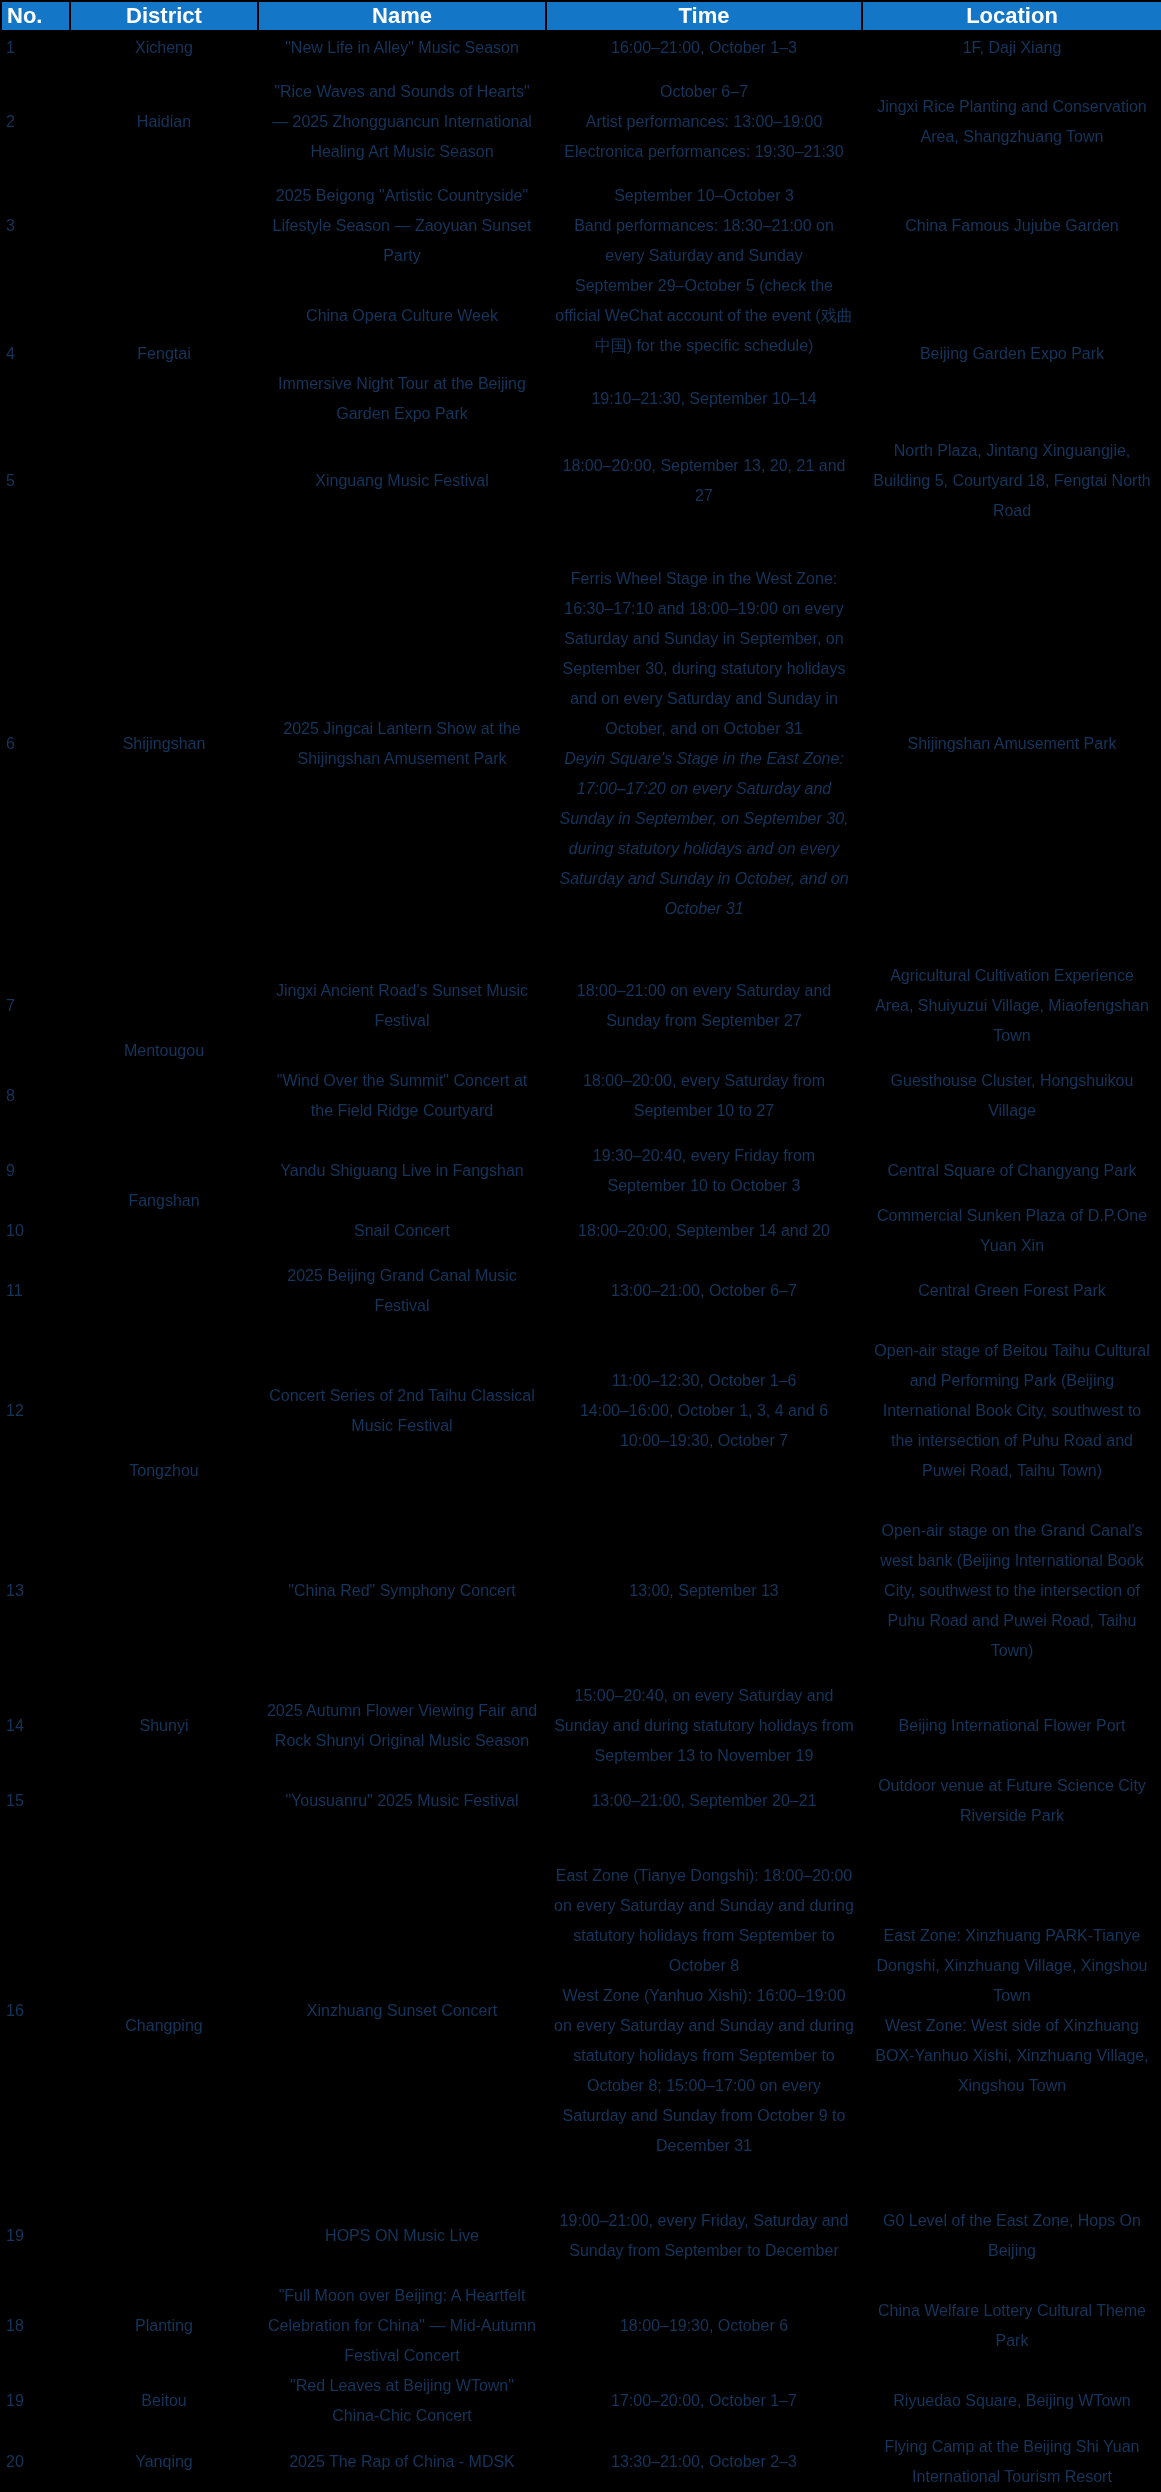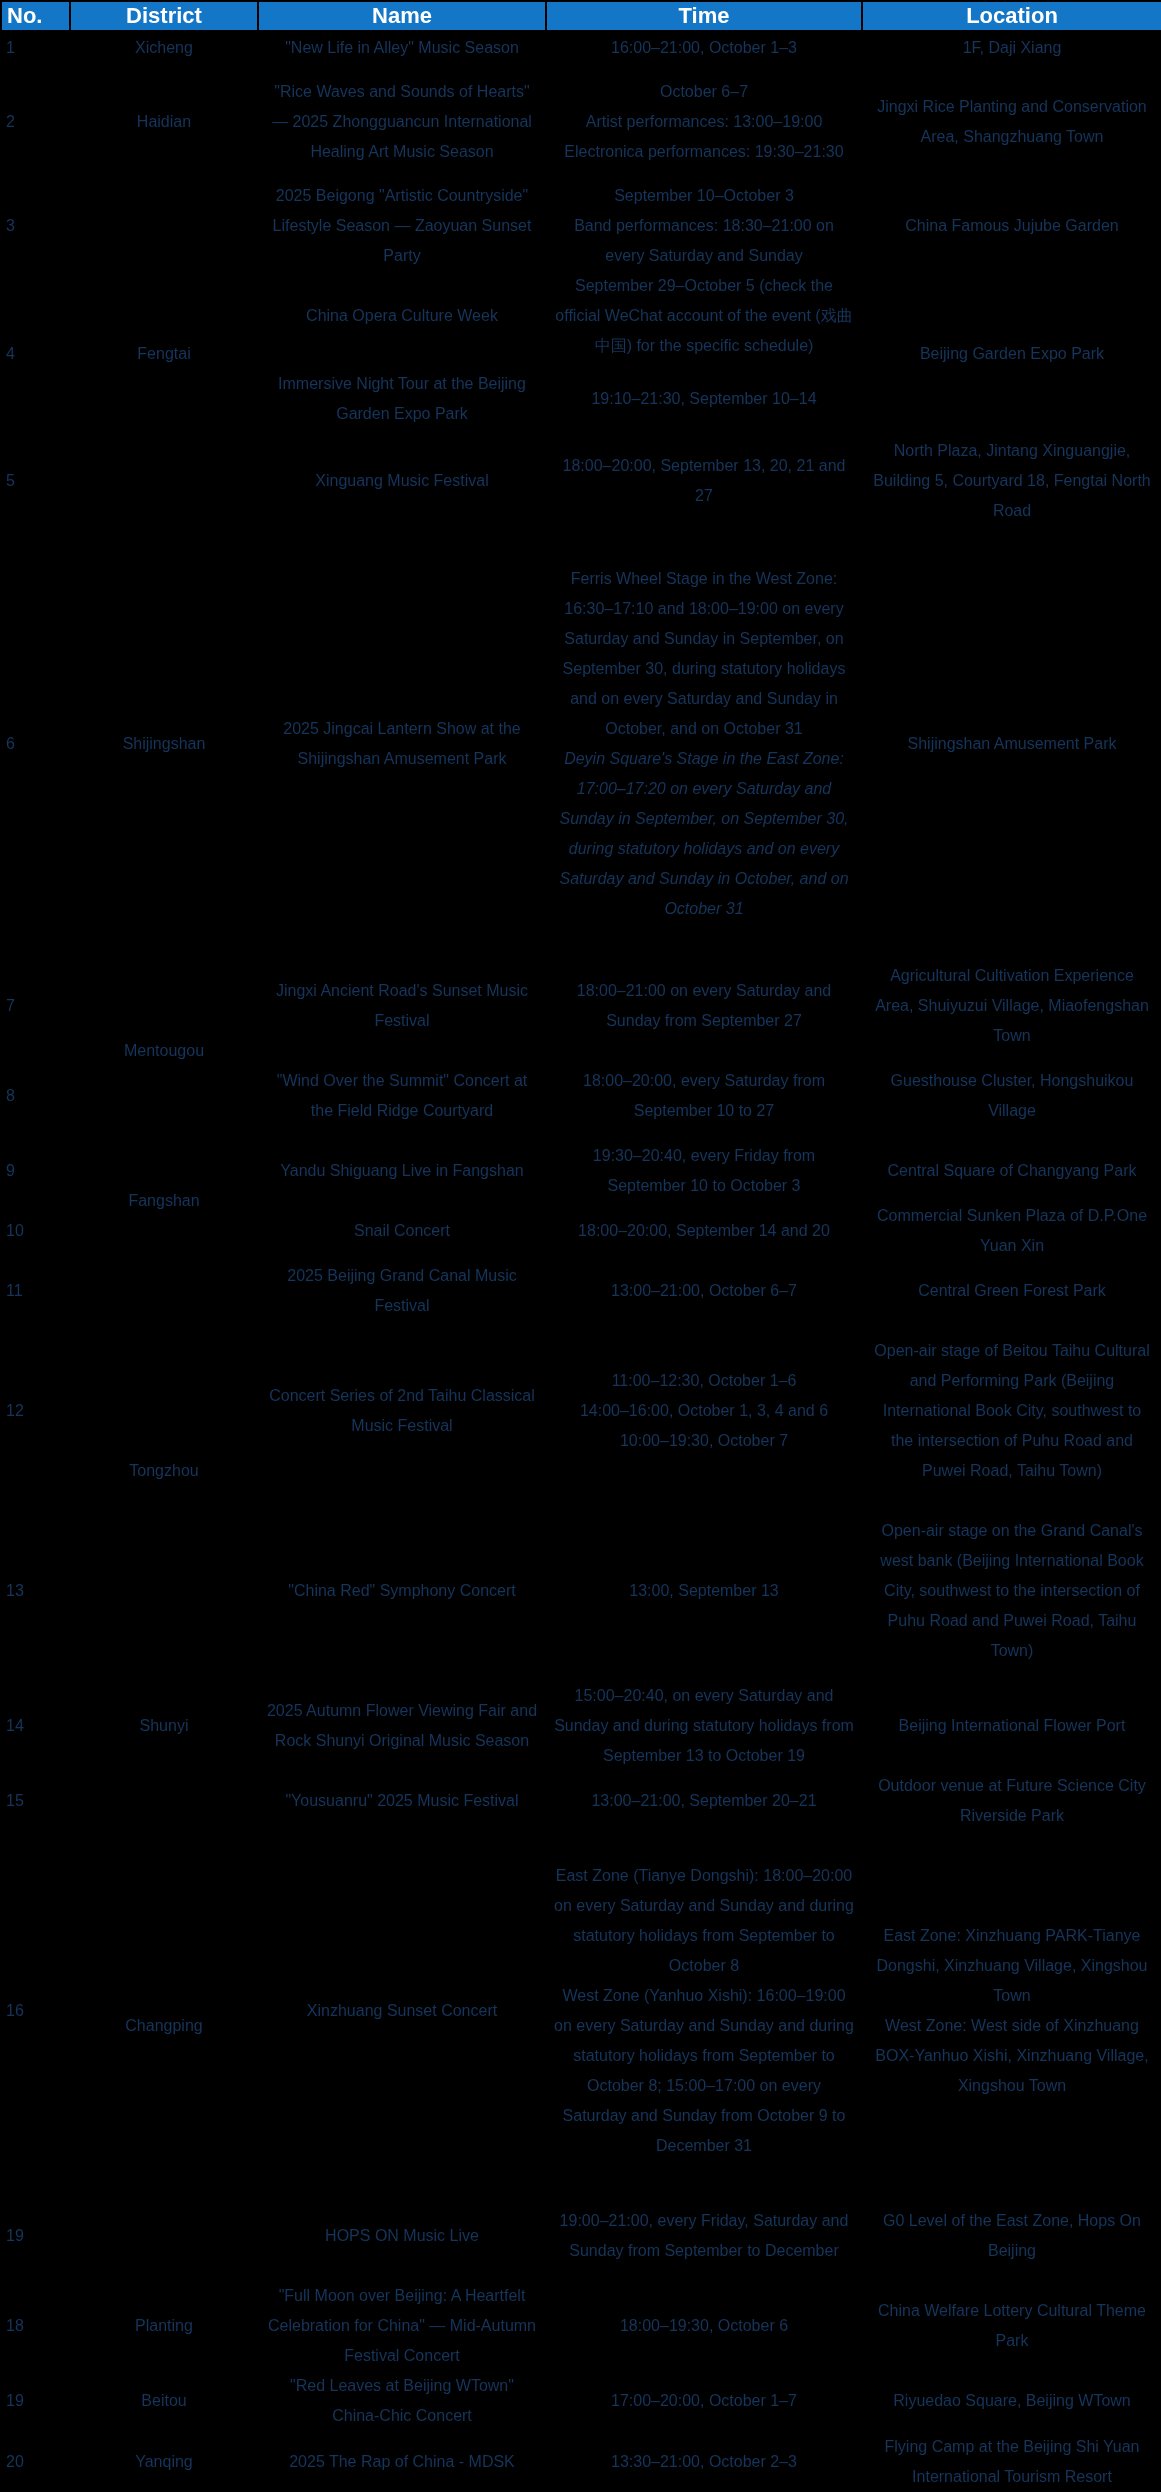--- a/index.html
+++ b/index.html
@@ -225,21 +225,21 @@
             <div class="para">Open-air stage on the Grand Canal's west bank (Beijing International Book City, southwest to the intersection of Puhu Road and Puwei Road, Taihu Town)</div>
           </td>
         </tr>
         <tr style="height: 90px;">
           <td class="col-no">14</td>
           <td class="col-district">Shunyi</td>
           <td class="col-name">
             <div class="para">2025 Autumn Flower Viewing Fair and Rock Shunyi Original Music Season</div>
           </td>
           <td class="col-time">
-            <div class="para">15:00–20:40, on every Saturday and Sunday and during statutory holidays from September 13 to October 19</div>
+            <div class="para">15:00–20:40, on every Saturday and Sunday and during statutory holidays from September 13 to November 19</div>
           </td>
           <td class="col-location">
             <div class="para">Beijing International Flower Port</div>
           </td>
         </tr>
         <tr style="height: 60px;">
           <td class="col-no">15</td>
           <td class="col-district" rowspan="3">Changping</td>
           <td class="col-name">
             <div class="para">"Yousuanru" 2025 Music Festival</div>

